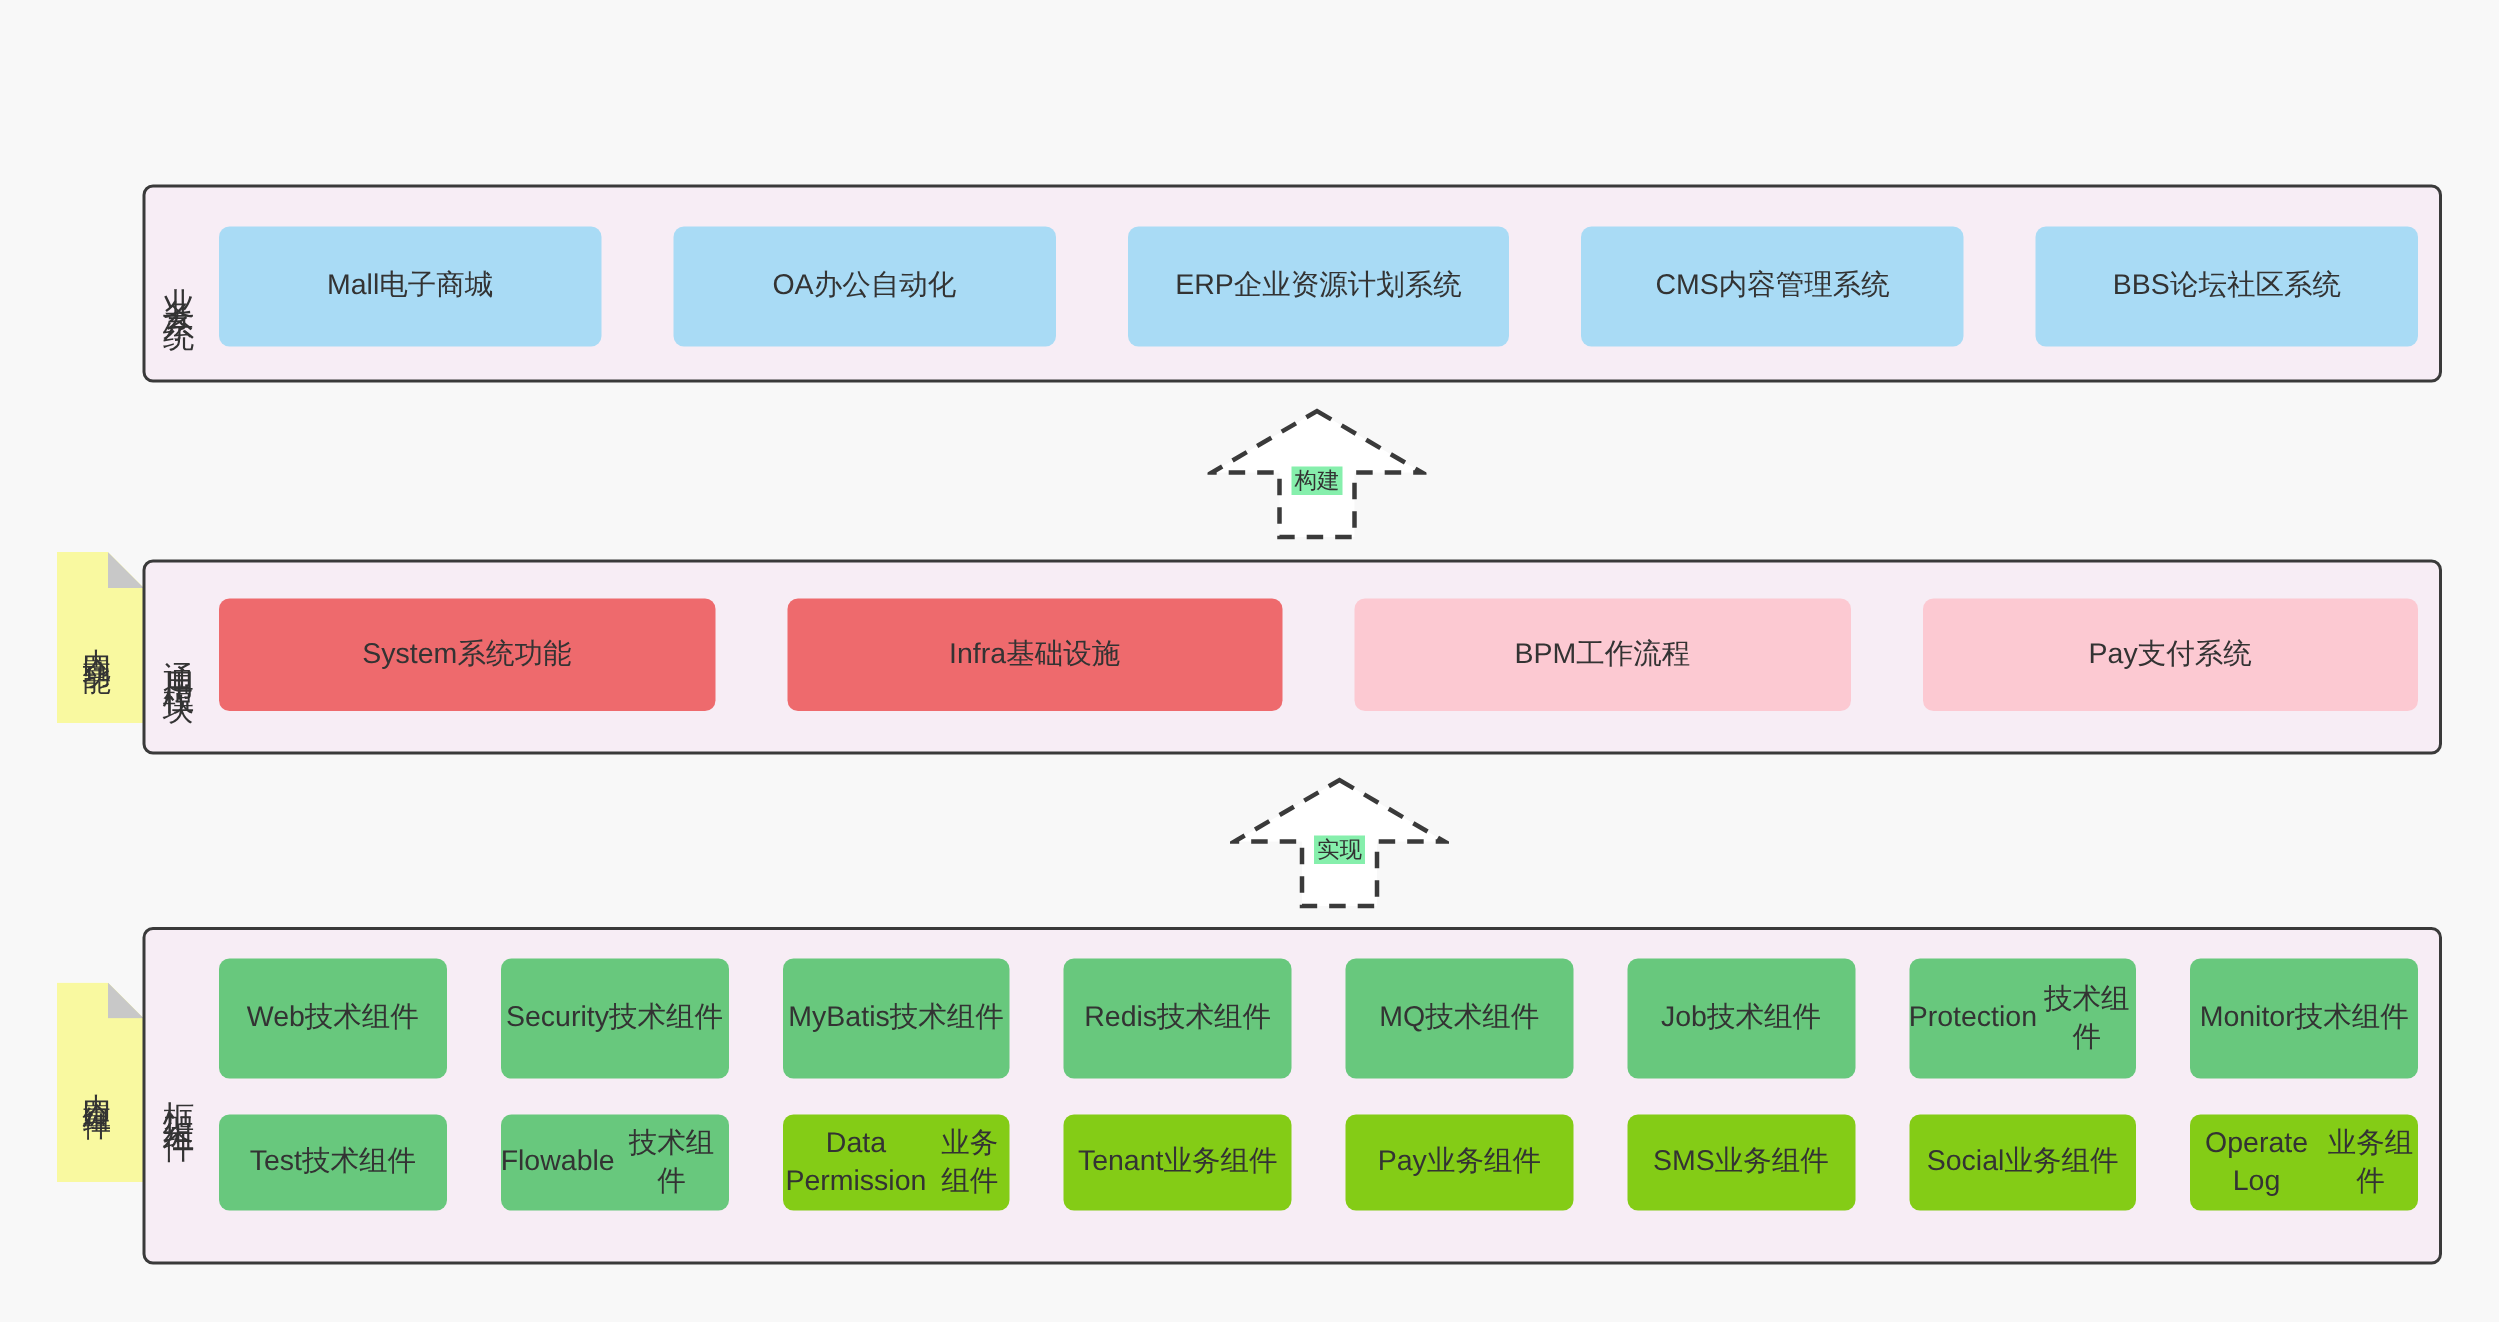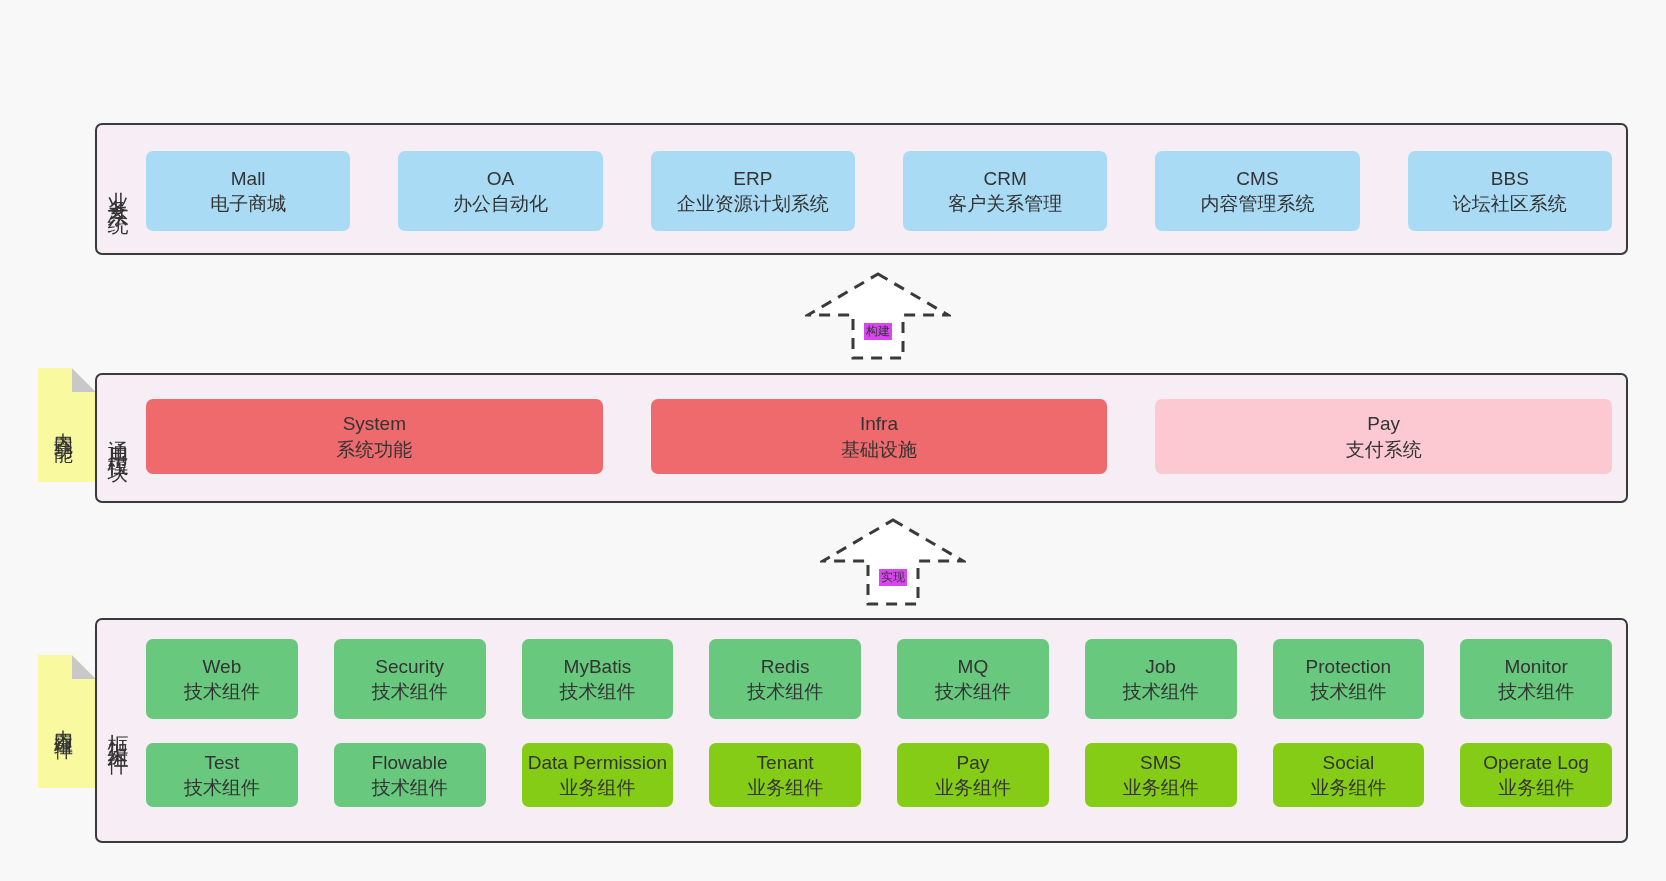--- a/index.html
+++ b/index.html
@@ -26,21 +26,21 @@
   .band-row{
     display:flex;margin:0 14px 0 49px;
   }
   .row-6{gap:48px;}
   .row-8{gap:36px;}
   #band-business .band-row{padding-top:26px;}
   #band-modules .band-row{padding-top:24px;}
   #band-components .row-1{padding-top:19px;}
   #band-components .row-2{padding-top:24px;}
   .box{
-    flex:1;border-radius:7px;display:flex;flex-direction:column;
+    flex:1;border-radius:7px;display:flex;flex-direction:row;
     align-items:center;justify-content:center;text-align:center;
     font-size:19px;line-height:1.32;color:#333;
   }
   .h80{height:80px;}
   .h75{height:75px;}
   .h83{height:64px;}
   .blue{background:#a9dbf5;}
   .red{background:#ee6a6d;}
   .pink{background:#fcc9d2;}
   .green-dark{background:#68c87d;}
@@ -61,22 +61,22 @@
     font-size:19px;letter-spacing:4px;color:#333;line-height:1;
     margin-left:-6px;
   }
   .arrow{
     position:absolute;width:146px;height:90px;z-index:1;
   }
   #arrow-build{left:805px;top:271px;}
   #arrow-implement{left:820px;top:517px;}
   .arrow svg{position:absolute;left:0;top:0;}
   .arrow-label{
-    position:absolute;left:50%;top:52px;transform:translateX(-50%);
-    background:#d946ef;padding:0 2px;font-size:12px;color:#333;white-space:nowrap;
+    position:absolute;left:50%;top:40px;transform:translateX(-50%);
+    background:#86efac;padding:0 2px;font-size:15px;color:#333;white-space:nowrap;
   }
 </style>
 </head>
 <body>
 
 <div class="note" id="note-features">
   <span class="note-fold"></span>
   <span class="note-text">内置功能</span>
 </div>
 <div class="note" id="note-components">
@@ -91,24 +91,20 @@
       <span>Mall</span>
       <span>电子商城</span>
     </div>
     <div class="box blue h80">
       <span>OA</span>
       <span>办公自动化</span>
     </div>
     <div class="box blue h80">
       <span>ERP</span>
       <span>企业资源计划系统</span>
-    </div>
-    <div class="box blue h80">
-      <span>CRM</span>
-      <span>客户关系管理</span>
     </div>
     <div class="box blue h80">
       <span>CMS</span>
       <span>内容管理系统</span>
     </div>
     <div class="box blue h80">
       <span>BBS</span>
       <span>论坛社区系统</span>
     </div>
   </div>
@@ -126,20 +122,24 @@
   <div class="band-row row-6">
     <div class="box red h75">
       <span>System</span>
       <span>系统功能</span>
     </div>
     <div class="box red h75">
       <span>Infra</span>
       <span>基础设施</span>
     </div>
     <div class="box pink h75">
+      <span>BPM</span>
+      <span>工作流程</span>
+    </div>
+    <div class="box pink h75">
       <span>Pay</span>
       <span>支付系统</span>
     </div>
   </div>
 </div>
 
 <div class="arrow" id="arrow-implement">
   <svg width="146" height="90" viewBox="0 0 146 90">
     <polygon points="73,3 143,44 98,44 98,87 48,87 48,44 3,44" fill="#ffffff" stroke="#3a3a3a" stroke-width="3" stroke-dasharray="11 8" stroke-linejoin="miter"></polygon>
   </svg>

